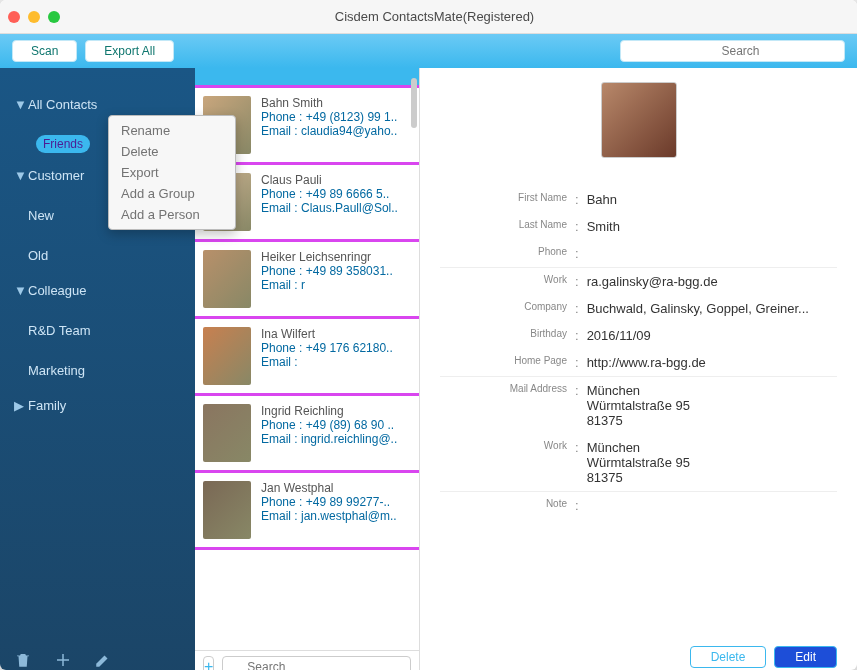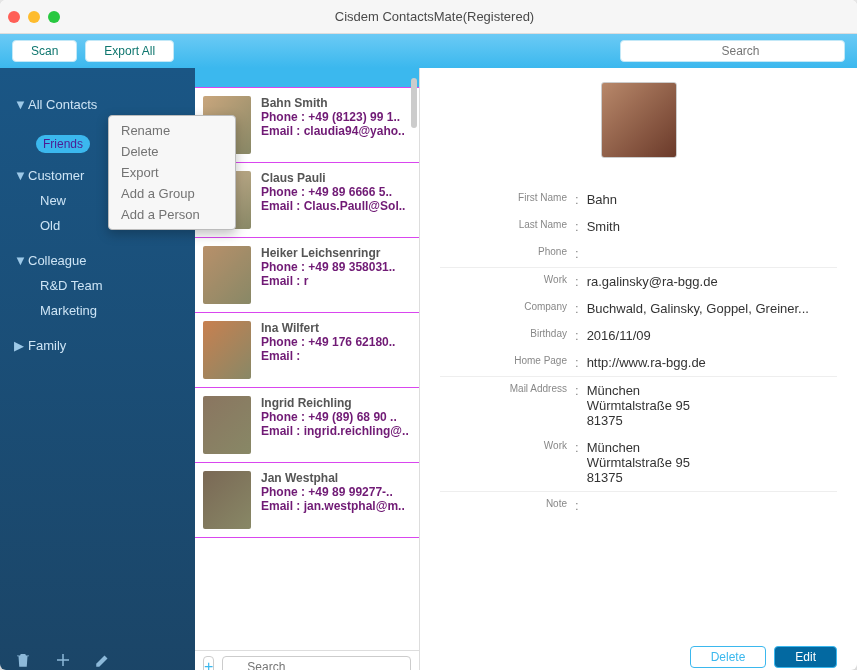--- a/index.html
+++ b/index.html
@@ -14,48 +14,48 @@
 .title { flex: 1; text-align: center; font-size: 13px; color: #4a4a4a; margin-left: -40px; }
 .toolbar { height: 34px; background: linear-gradient(#6bcaf5, #3bb8ee); display: flex; align-items: center; padding: 0 12px; gap: 8px; }
 .tbtn { background: #fff; border: 1px solid #c3e8f7; border-radius: 4px; height: 22px; padding: 0 18px; font-size: 12px; color: #0f766e; cursor: pointer; }
 .toolbar-spacer { flex: 1; }
 .search-wrap { position: relative; width: 225px; }
 .search-wrap input { width: 100%; height: 22px; border-radius: 4px; border: 1px solid #c3e8f7; padding: 0 8px 0 24px; font-size: 12px; text-align: center; color: #999; }
 .body { display: flex; height: calc(100% - 56px); }
 .sidebar { width: 195px; background: linear-gradient(#1a5685, #1b4567); color: #cde4f5; padding-top: 24px; position: relative; }
 .sb-item { display: flex; align-items: center; padding: 5px 14px; font-size: 13px; cursor: pointer; }
 .sb-item .disclosure { width: 14px; color: #9dc9e8; }
-.sb-sub { padding-left: 40px; }
+.sb-sub { padding-left: 28px; margin-top: 15px; }
 .pill { background: #3bb8ee; color: #4c1d95; border-radius: 10px; padding: 2px 7px; font-size: 12px; display: inline-block; margin-left: 36px; margin-top: 18px; }
 .sidebar-bottom { position: absolute; bottom: 10px; left: 14px; display: flex; gap: 22px; }
 .sb-icon { color: #8db9d9; cursor: pointer; }
 .ctx-menu { position: absolute; left: 108px; top: 115px; width: 128px; background: #f7f7f7; border: 1px solid #bcbcbc; border-radius: 4px; box-shadow: 0 4px 12px rgba(0,0,0,0.25); z-index: 50; padding: 4px 0; }
 .ctx-menu div { padding: 3px 12px; font-size: 13px; color: #737373; cursor: pointer; }
 .list-col { width: 225px; border-right: 1px solid #ddd; display: flex; flex-direction: column; position: relative; }
 .list-scroll { flex: 1; overflow: hidden; }
-.contact-row { display: flex; padding: 8px 8px; border-bottom: 1px solid #d946ef; font-weight: bold; }
+.contact-row { display: flex; padding: 8px 8px; border-bottom: 3px solid #d946ef; }
 .contact-row.first { background: #3bb8ee; height: 20px; padding: 0; }
 .avatar { width: 48px; height: 58px; background: linear-gradient(135deg,#d8c4a8,#a98); border-radius: 2px; flex-shrink: 0; }
 .cr-text { margin-left: 10px; font-size: 12px; overflow: hidden; }
 .cr-text .nm { color: #555; }
-.cr-text .ln { color: #701a75; white-space: nowrap; overflow: hidden; text-overflow: ellipsis; max-width: 150px; }
+.cr-text .ln { color: #0369a1; white-space: nowrap; overflow: hidden; text-overflow: ellipsis; max-width: 150px; }
 .list-footer { height: 32px; border-top: 1px solid #ddd; display: flex; align-items: center; padding: 0 8px; gap: 8px; }
 .list-footer .plus { width: 24px; height: 22px; border: 1px solid #ccc; border-radius: 4px; display: flex; align-items: center; justify-content: center; color: #3bb8ee; font-size: 16px; cursor: pointer; }
 .list-footer input { flex: 1; height: 22px; border: 1px solid #ccc; border-radius: 4px; padding: 0 8px 0 24px; font-size: 12px; color: #999; }
 .detail { flex: 1; display: flex; flex-direction: column; padding: 14px 20px; overflow: hidden; }
 .detail-avatar-wrap { display: flex; justify-content: center; margin-bottom: 28px; }
 .detail-avatar { width: 76px; height: 76px; background: linear-gradient(135deg,#b8886a,#6b3a2a); border-radius: 3px; border: 1px solid #ccc; }
 .field-row { display: flex; padding: 6px 0; border-bottom: 1px solid #eee; }
 .field-row.nb { border-bottom: none; }
 .fl { width: 135px; text-align: right; color: #888; font-size: 10px; padding-right: 8px; }
 .sep { color: #888; padding-right: 8px; }
 .fv { color: #333; font-size: 13px; white-space: pre-line; overflow: hidden; text-overflow: ellipsis; }
 .detail-footer { margin-top: auto; display: flex; justify-content: flex-end; gap: 8px; padding-top: 10px; }
 .dbtn { background: #fff; border: 1px solid #3bb8ee; color: #3bb8ee; border-radius: 4px; height: 22px; padding: 0 20px; font-size: 12px; cursor: pointer; }
-.dbtn.primary { background: #0369a1; color: #fff; }
+.dbtn.primary { background: #1d4ed8; color: #fff; }
 .scrollbar-hint { position: absolute; right: 2px; top: 10px; width: 6px; height: 50px; background: #ccc; border-radius: 3px; }
 </style>
 </head>
 <body>
 
 <div class="window">
   <div class="titlebar">
     <div class="traffic">
       <span class="tl-close"></span>
       <span class="tl-min"></span>

